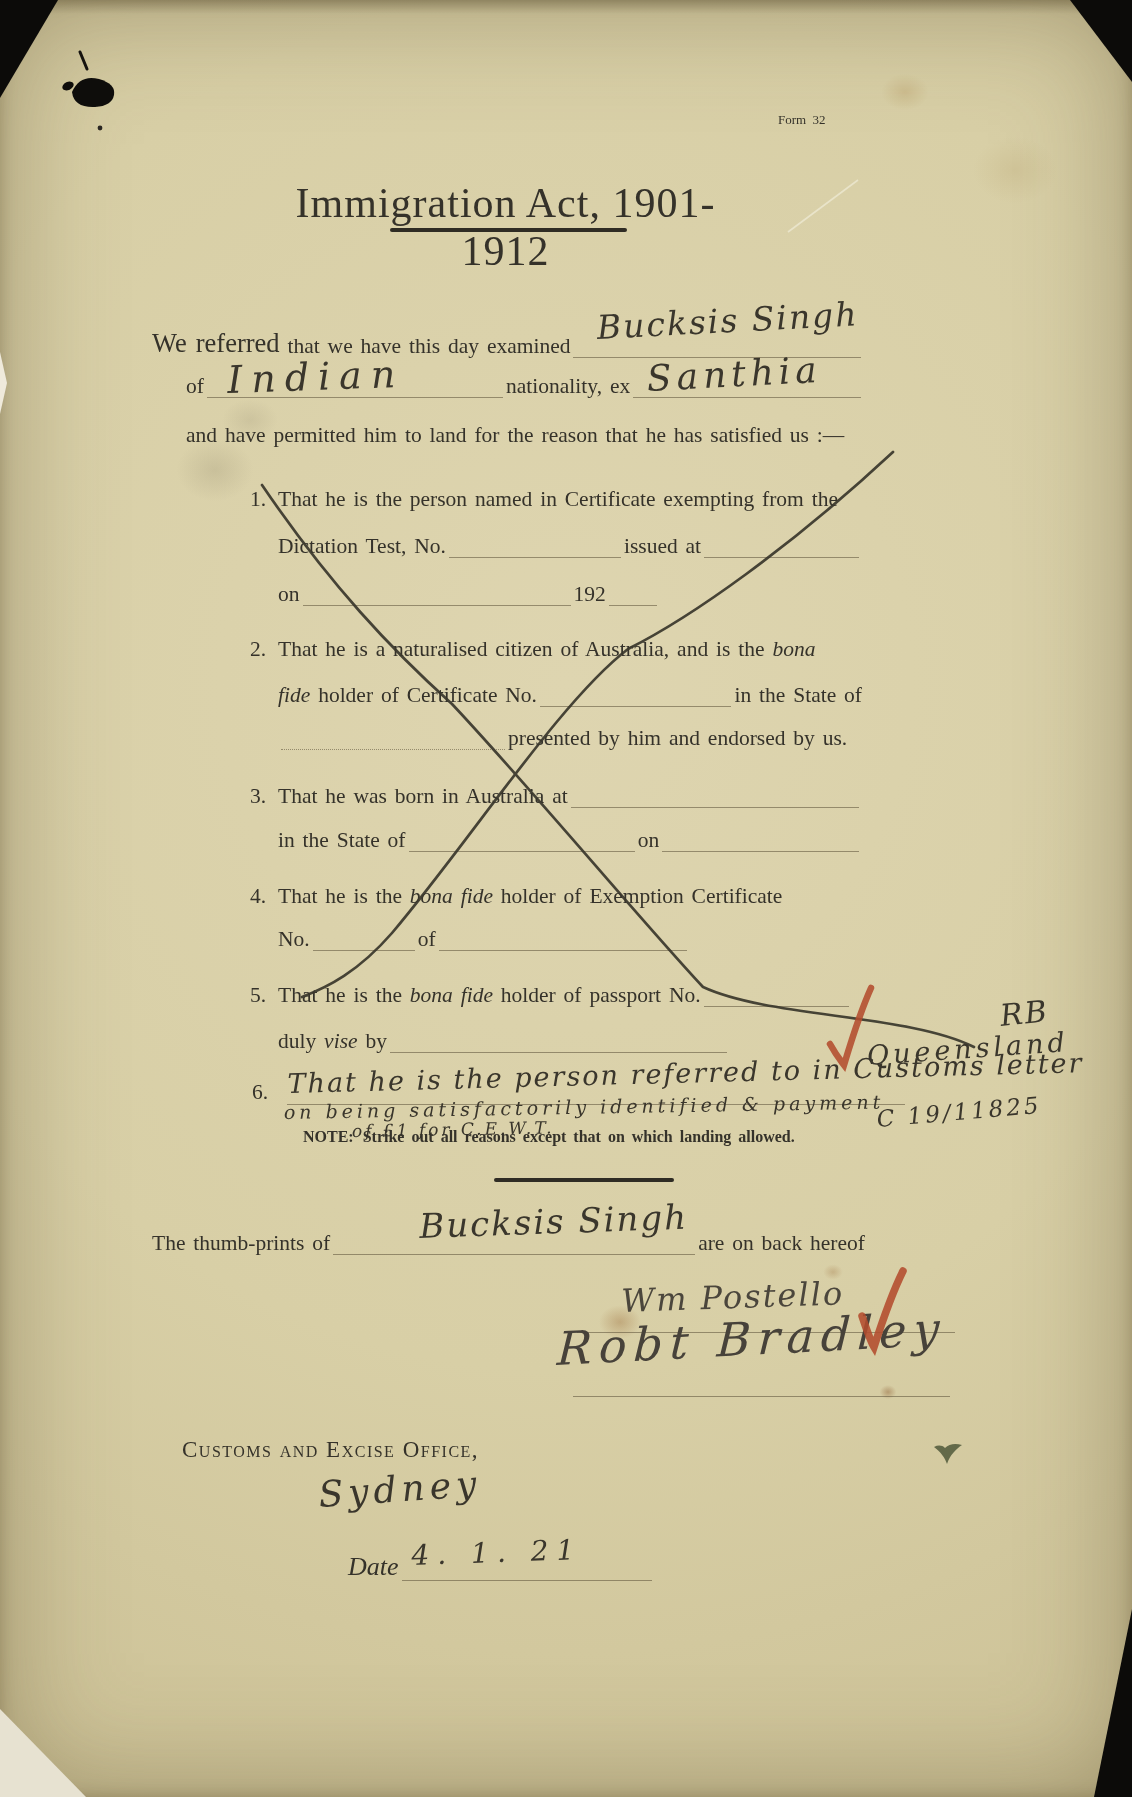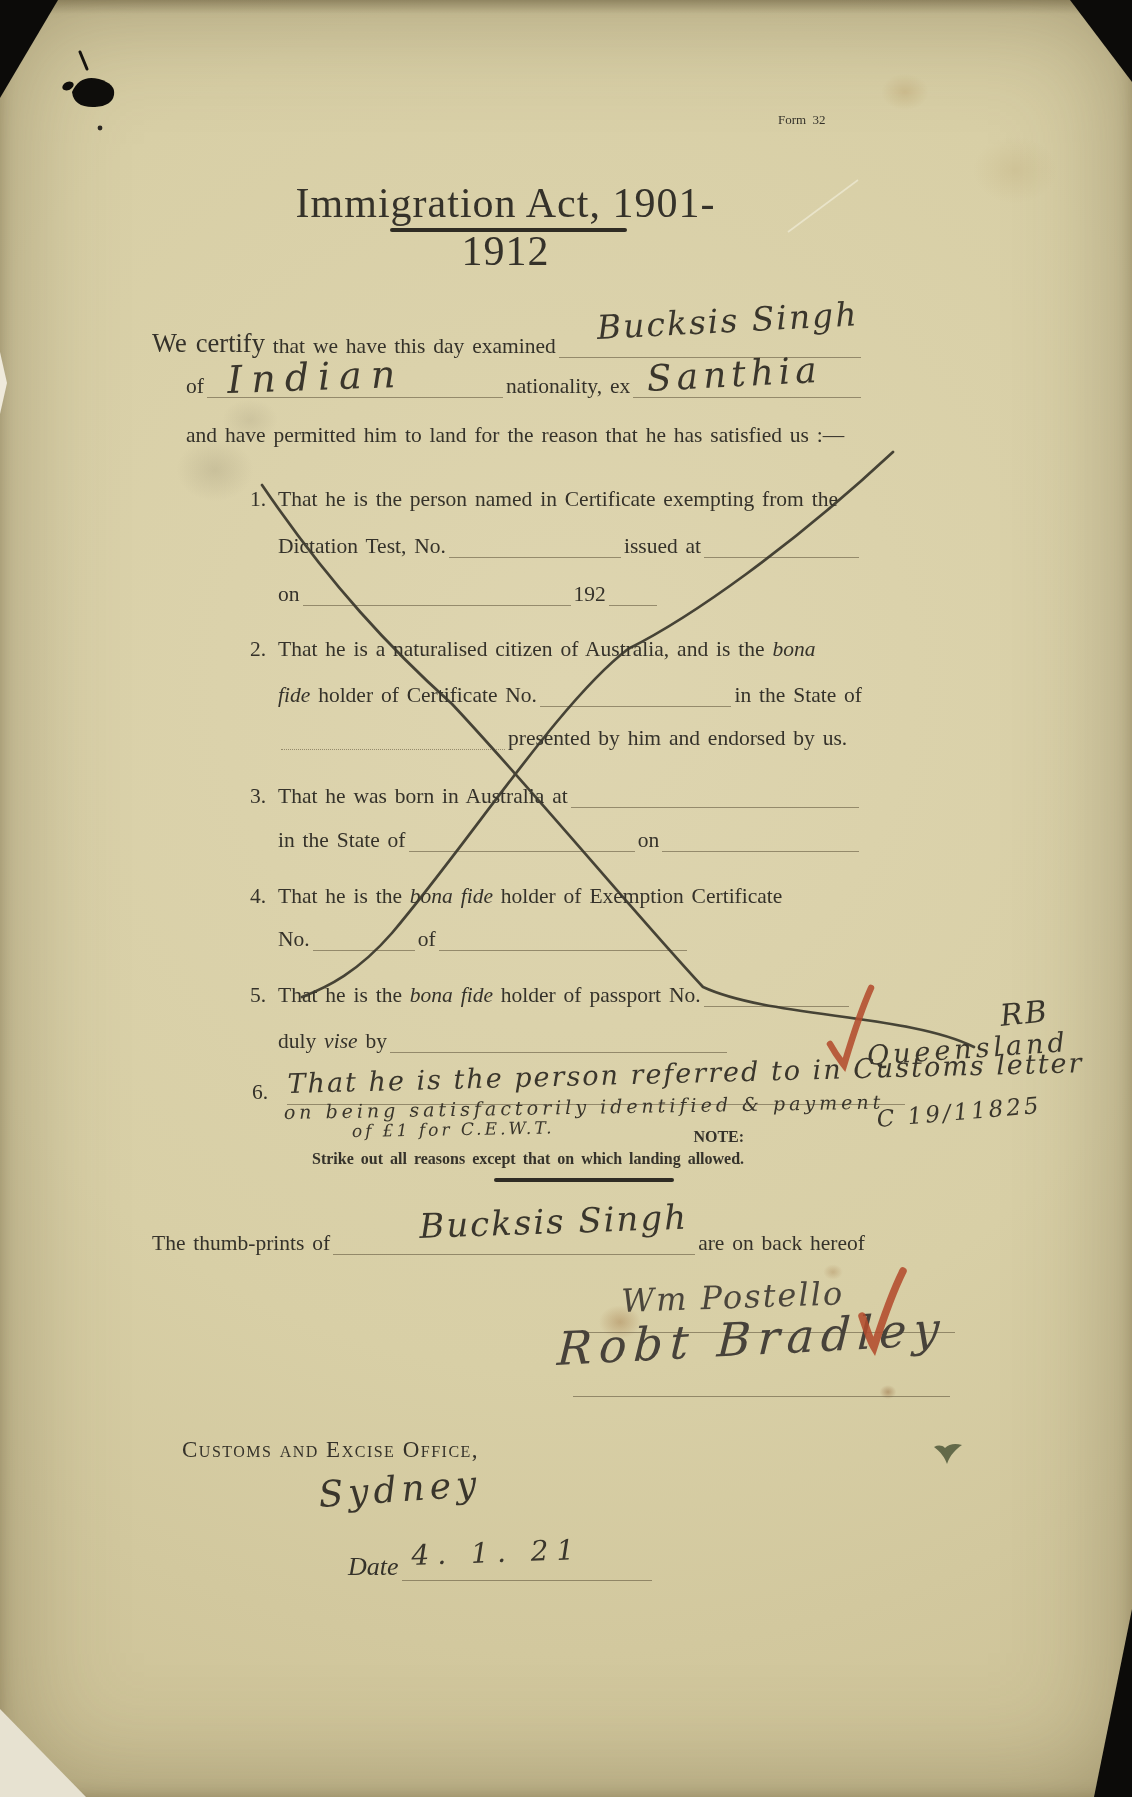--- a/index.html
+++ b/index.html
@@ -29,34 +29,34 @@
   .grow{flex:1 1 auto;}
   .dot{border-bottom-style:dotted;}
   .rule{position:absolute;border-bottom:1.4px solid rgba(90,78,55,.55);}
   .bar{position:absolute;background:#2f2c24;height:4px;border-radius:2px;}
   .hw{position:absolute;font-family:"DejaVu Serif",serif;font-style:italic;color:#45413a;
       white-space:pre;transform-origin:left bottom;}
   .ink{color:#3a362c;}
   .marks{position:absolute;left:0;top:0;width:1132px;height:1797px;pointer-events:none;}
   .title{font-size:42px;letter-spacing:1px;text-align:center;}
   .smallcaps{font-variant:small-caps;letter-spacing:1.5px;}
-  .notetxt{font-size:16px;font-weight:bold;word-spacing:3px;flex-direction:column;}
+  .notetxt{font-size:16px;font-weight:bold;word-spacing:3px;}
 </style>
 </head>
 <body>
 
 <div class="stage">
   <div class="paper"></div>
 
   <div class="print" style="left:778px;top:112px;font-size:13px;word-spacing:3px;">Form 32</div>
   <div class="print title" style="left:253px;top:155px;width:505px;margin-top:24px;">Immigration Act, 1901-1912</div>
   <div class="bar" style="left:390px;top:228px;width:237px;"></div>
 
   <div class="line" style="left:152px;top:325px;width:712px;">
-    <span class="t big">We certify</span>
+    <span class="t big">We referred</span>
     <span class="t"> that we have this day examined</span>
     <span class="blank grow"></span>
   </div>
   <div class="hw ink" style="left:598px;top:308px;font-size:33px;letter-spacing:2px;transform:rotate(-3deg);">Bucksis Singh</div>
 
   <div class="line" style="left:186px;top:372px;width:678px;">
     <span class="t">of</span>
     <span class="blank grow" style="flex-grow:1.3;"></span>
     <span class="t">nationality, ex</span>
     <span class="blank grow"></span>

